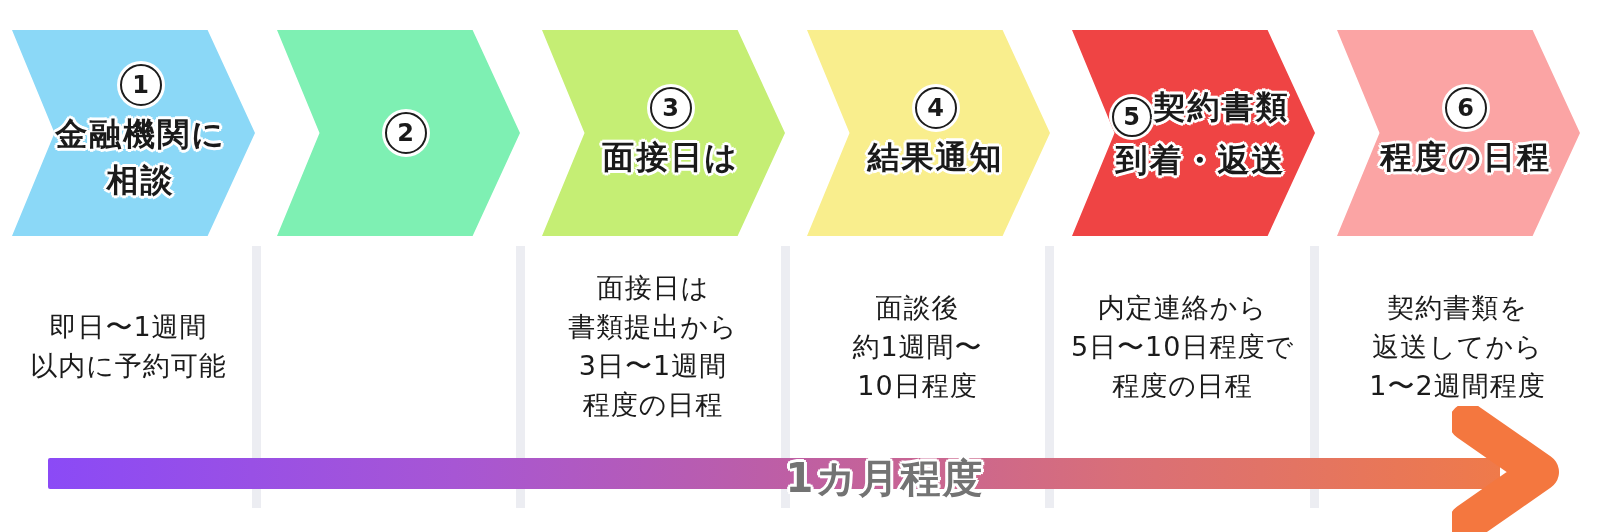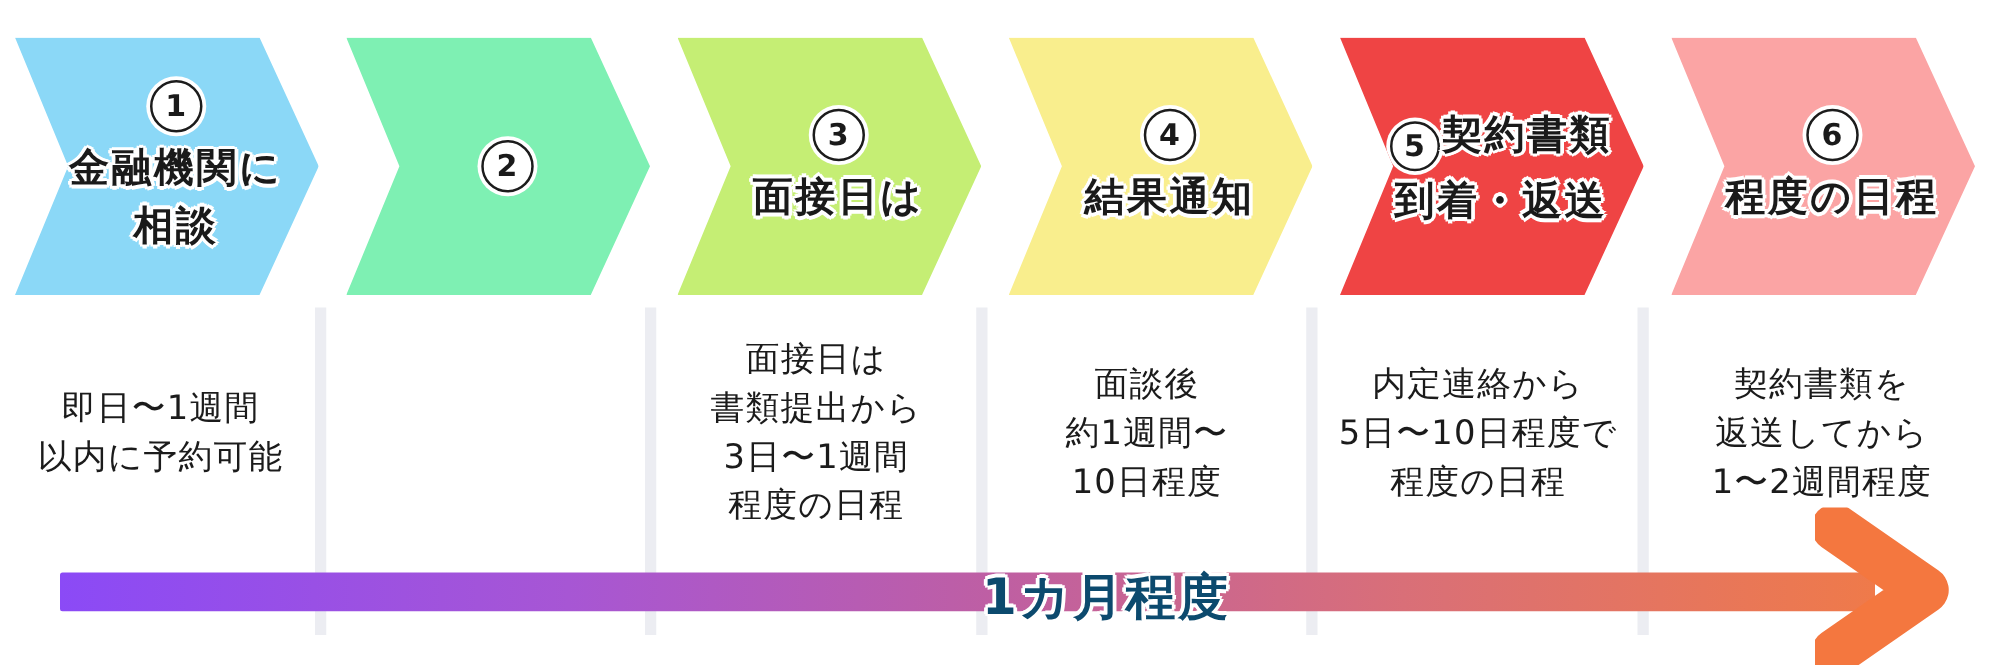--- a/index.html
+++ b/index.html
@@ -123,21 +123,21 @@
   .timeline-label {
     position: absolute;
     left: 740px;
     top: 452px;
     width: 290px;
     text-align: center;
     font-size: 40px;
     line-height: 52px;
     font-weight: bold;
     letter-spacing: 2px;
-    color: #0c4a6e;
+    color: #737373;
     z-index: 4;
   }
 </style>
 </head>
 <body>
 
 <div class="canvas">
 
   <div class="col" style="left:0; width:257px">
     <div class="chevron" style="left: 12px; background: rgb(139, 216, 247);">

